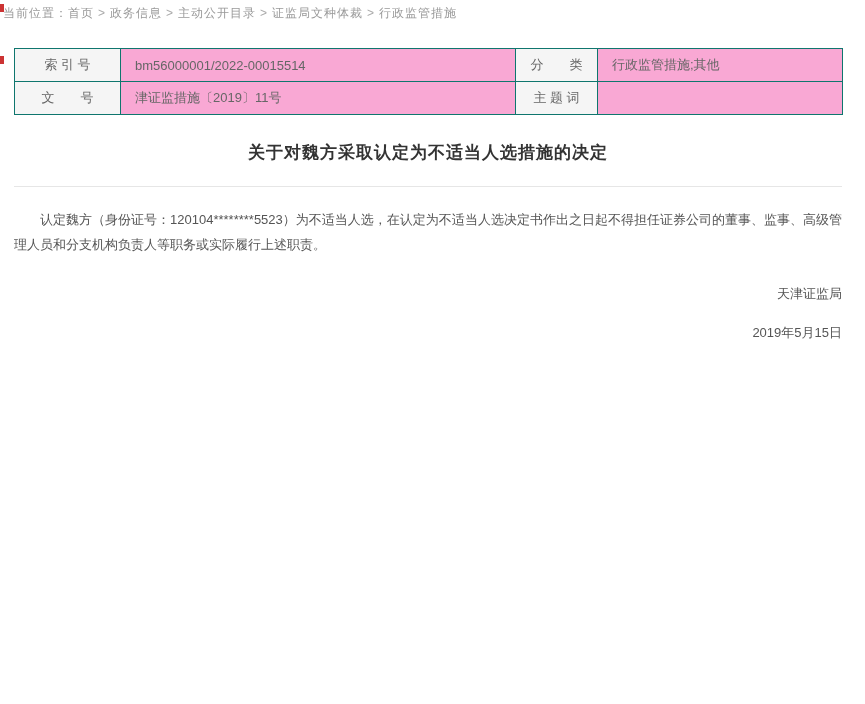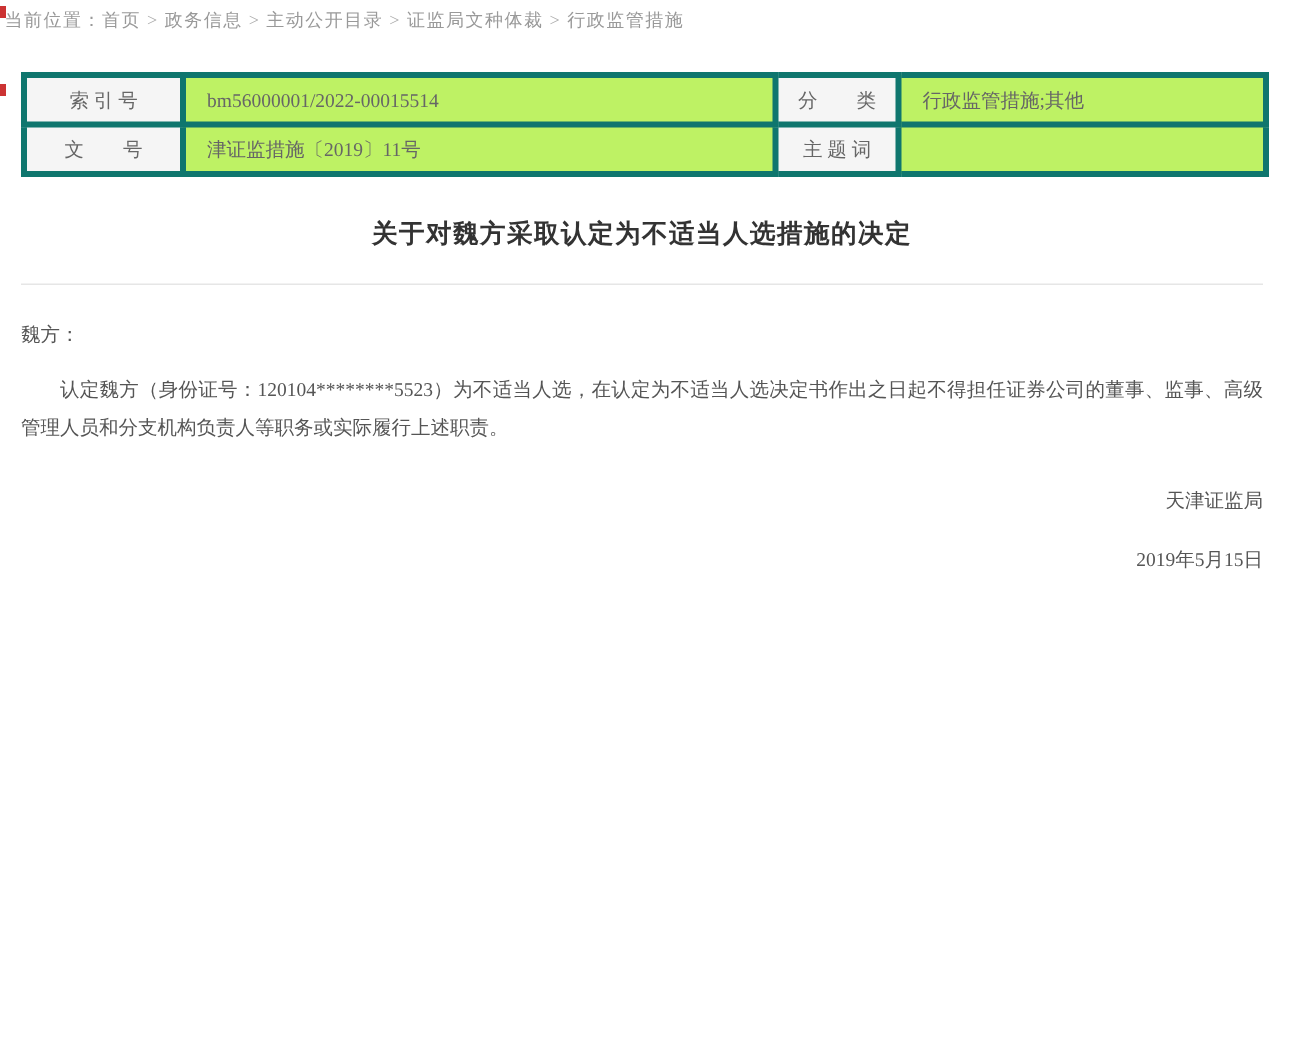--- a/index.html
+++ b/index.html
@@ -1,15 +1,15 @@
 <!DOCTYPE html>
 <html><head>
 <meta charset="utf-8">
 <style>
-  * { margin: 0; padding: 0; box-sizing: border-box; font-family: Liberation Serif, serif; }
+  * { margin: 0; padding: 0; box-sizing: border-box; }
   html, body {
     width: 865px;
     background: #ffffff;
     font-family: "Liberation Sans", "DejaVu Sans", sans-serif;
   }
   body { min-height: 704px; position: relative; }
 
   
   .red-mark {
     position: absolute;
@@ -38,33 +38,33 @@
   
   table.info {
     margin-top: 26px;
     width: 828px;
     border-collapse: collapse;
     table-layout: fixed;
     font-size: 13px;
     color: #666666;
   }
   table.info td {
-    border: 4px solid #0f766e;
+    border: 1px solid #0f766e;
     height: 33px;
     vertical-align: middle;
   }
   td.lbl {
     background: #f5f5f5;
     text-align: center;
     color: #666666;
     width: 106px;
   }
   td.lbl2 { width: 82px; }
   td.val {
-    background: #bef264;
+    background: #f9a8d4;
     padding-left: 14px;
     color: #666666;
   }
   col.c1 { width: 106px; }
   col.c2 { width: 395px; }
   col.c3 { width: 82px; }
   col.c4 { width: 245px; }
 
   
   .doc-title {
@@ -130,21 +130,20 @@
       <td class="val"></td>
     </tr>
   </tbody>
     </table>
 
   <h1 class="doc-title">关于对魏方采取认定为不适当人选措施的决定</h1>
 
   <hr class="doc-rule">
 
   <div class="doc-body">
-    <p class="salutation">魏方：</p>
     <p class="para">认定魏方（身份证号：120104********5523）为不适当人选，在认定为不适当人选决定书作出之日起不得担任证券公司的董事、监事、高级管理人员和分支机构负责人等职务或实际履行上述职责。</p>
 
     <div class="sig-block">
       <div class="sig-name">天津证监局</div>
       <div class="sig-date">2019年5月15日</div>
     </div>
   </div>
 
 </div>
 

